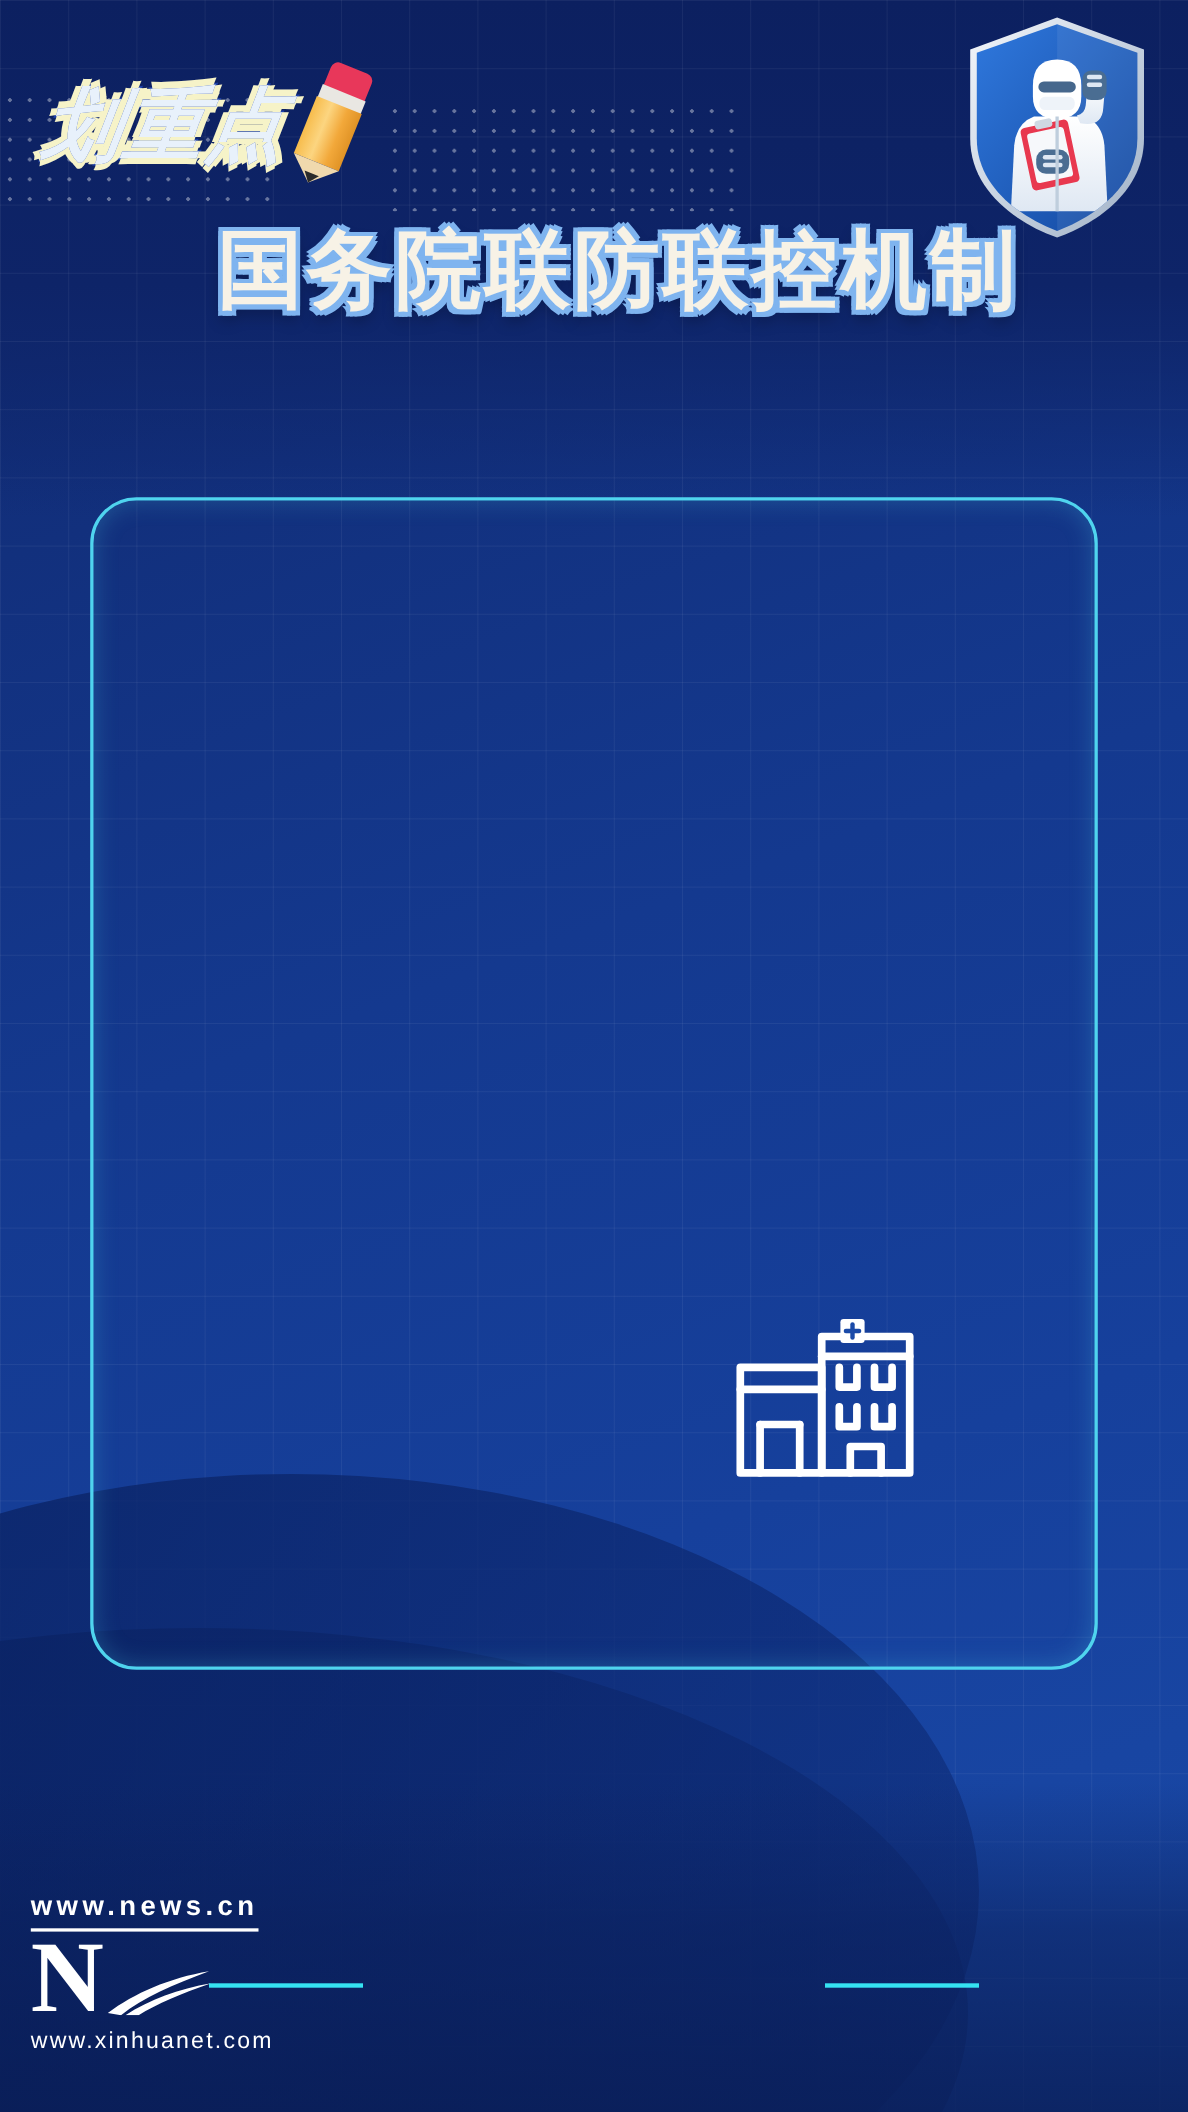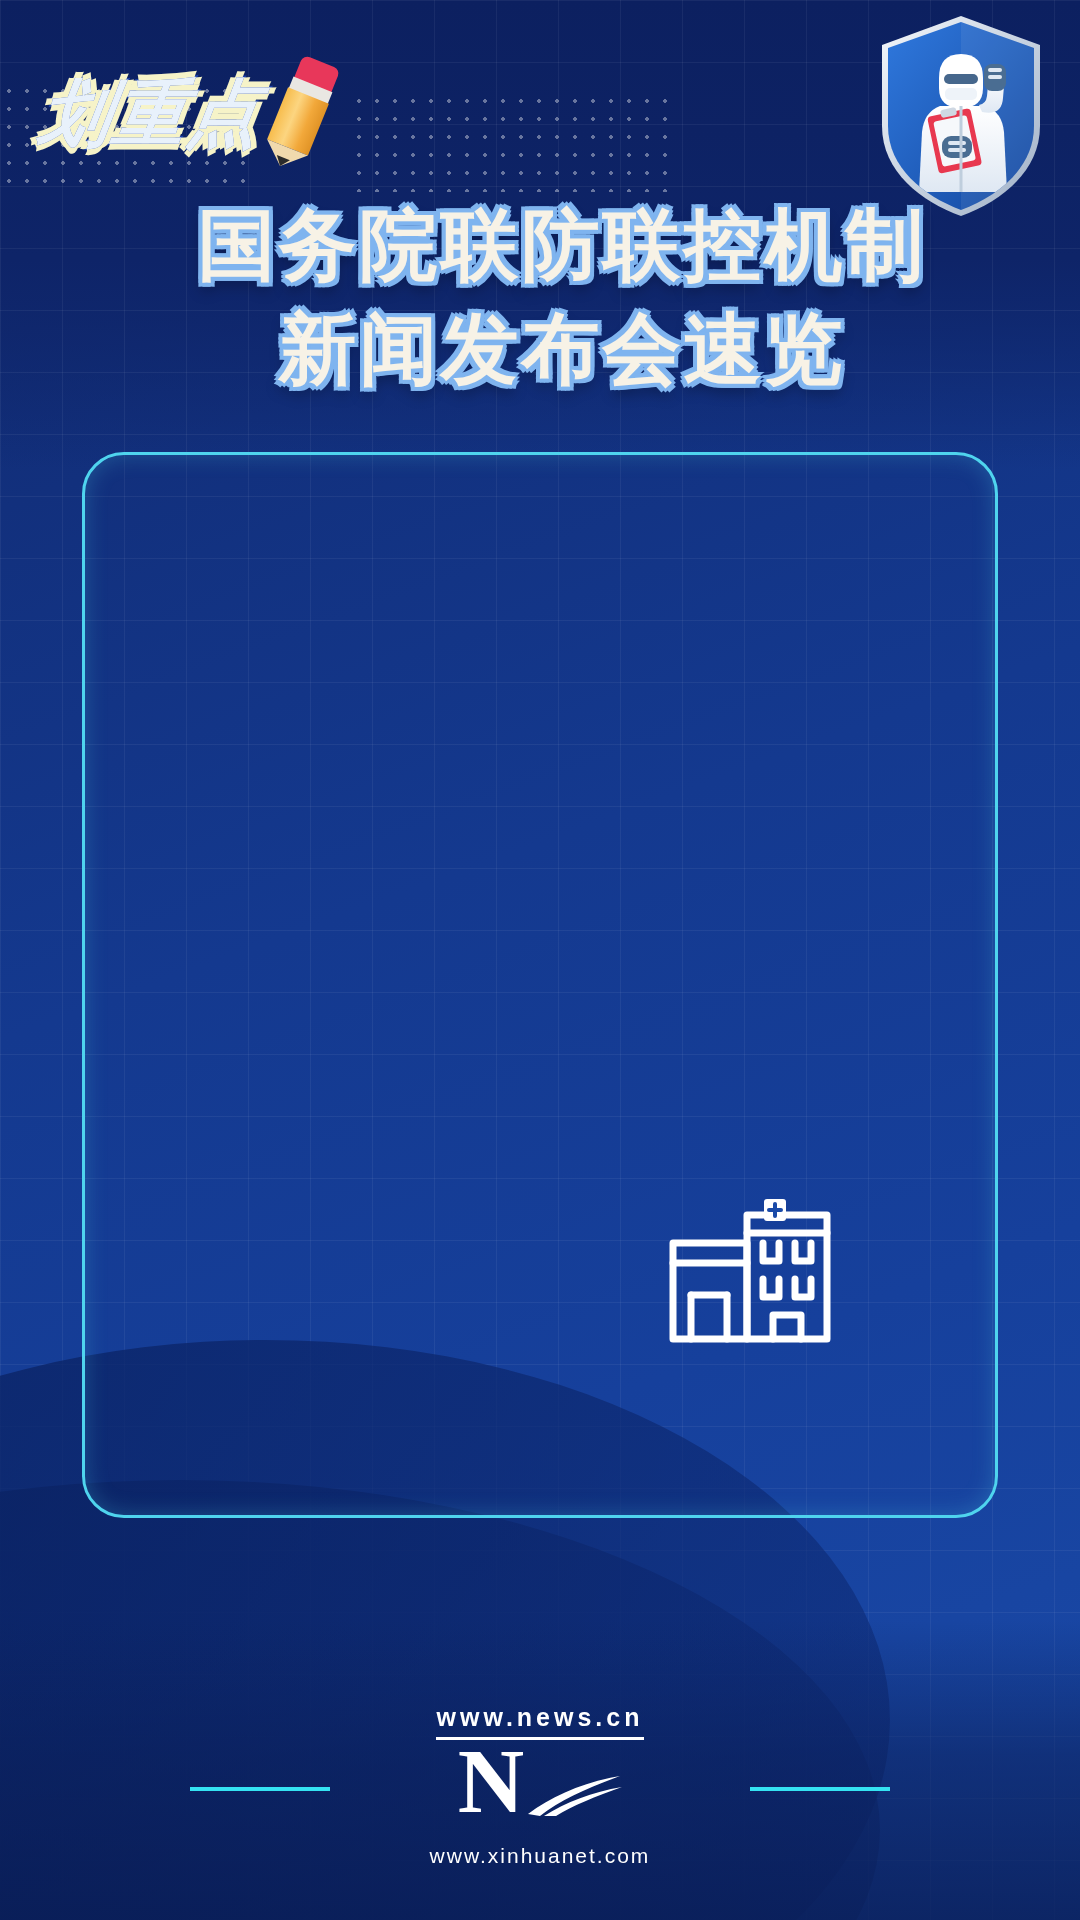--- a/index.html
+++ b/index.html
@@ -219,21 +219,22 @@
     height: 150px;
   }
 
   
   .footer {
     position: absolute;
     left: 0; right: 0;
     bottom: 52px;
     display: flex;
     flex-direction: column;
-    align-items: center;
+    align-items: flex-start;
+    padding-left: 28px;
   }
   .footer .line-left, .footer .line-right {
     position: absolute;
     top: 84px;
     width: 140px;
     height: 4px;
     background: #35e3f2;
   }
   .footer .line-left  { left: 190px; }
   .footer .line-right { right: 190px; }
@@ -281,21 +282,21 @@
   }
   .swish {
     width: 96px;
     height: 46px;
     margin-left: 2px;
   }
   .footer .url-bottom {
     font-size: 21px;
     letter-spacing: 2px;
     color: #ffffff;
-    margin-top: 28px;
+    margin-top: 12px;
   }
 </style>
 </head>
 <body>
 
 <div class="poster">
 
   <div class="bg-dark-top"></div>
   <div class="bg-grid"></div>
   <div class="dots-left"></div>
@@ -362,21 +363,20 @@
         <rect x="82" y="133" width="18" height="4" rx="2" fill="#dfe8f3"></rect>
         <rect x="82" y="140" width="18" height="4" rx="2" fill="#dfe8f3"></rect>
 
         <path d="M95 98 V184" stroke="#bfcedd" stroke-width="3" fill="none"></path>
       </g>
     </svg>
   </div>
 
   <div class="headline">
     <span class="hl-line">国务院联防联控机制</span>
-    <span class="hl-line second">新闻发布会速览</span>
   </div>
 
   <div class="card">
 
     <div class="hospital">
       <svg viewBox="0 0 210 150" width="210" height="150" aria-hidden="true">
         <g fill="none" stroke="#ffffff" stroke-width="7" stroke-linejoin="round" stroke-linecap="round">
           <rect x="28" y="46" width="74" height="96"></rect>
           <rect x="102" y="18" width="80" height="124"></rect>
           <path d="M102 36 h80"></path>

